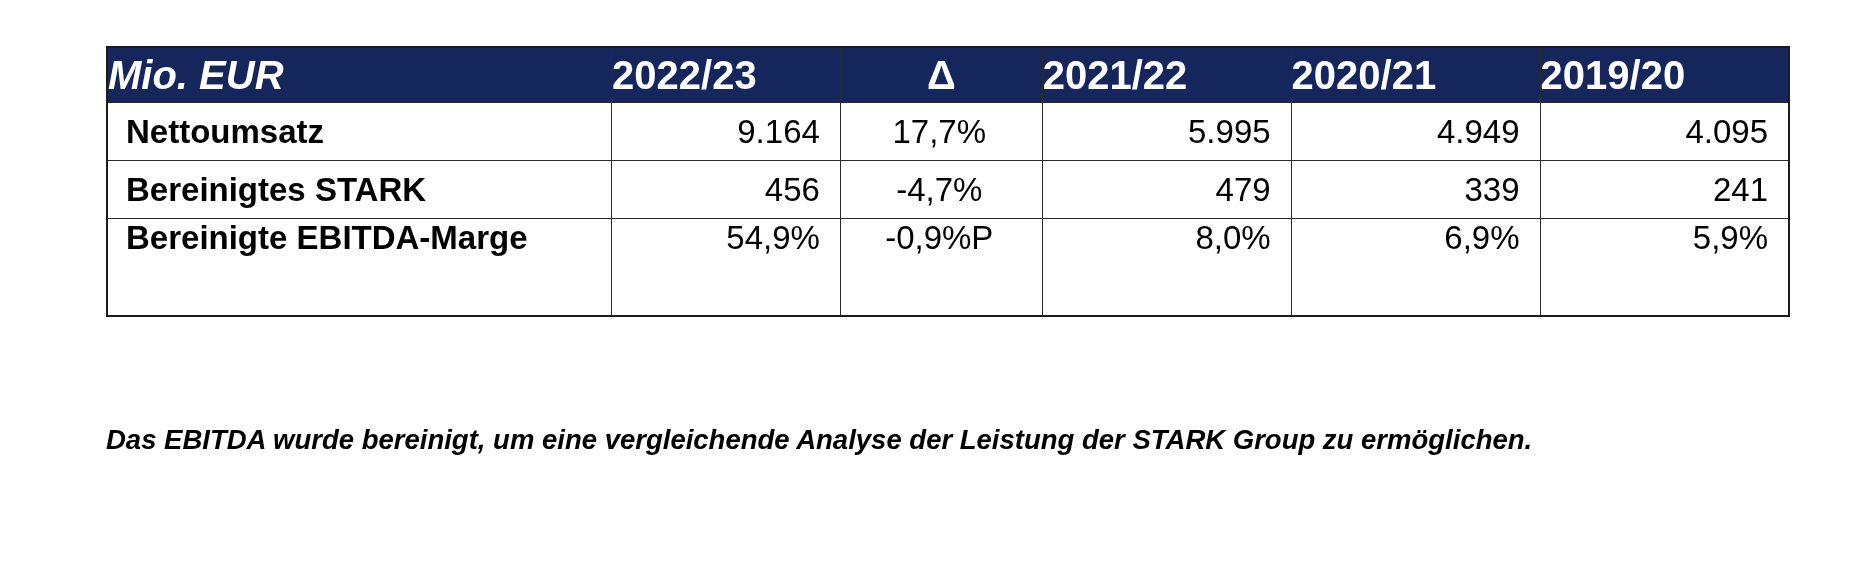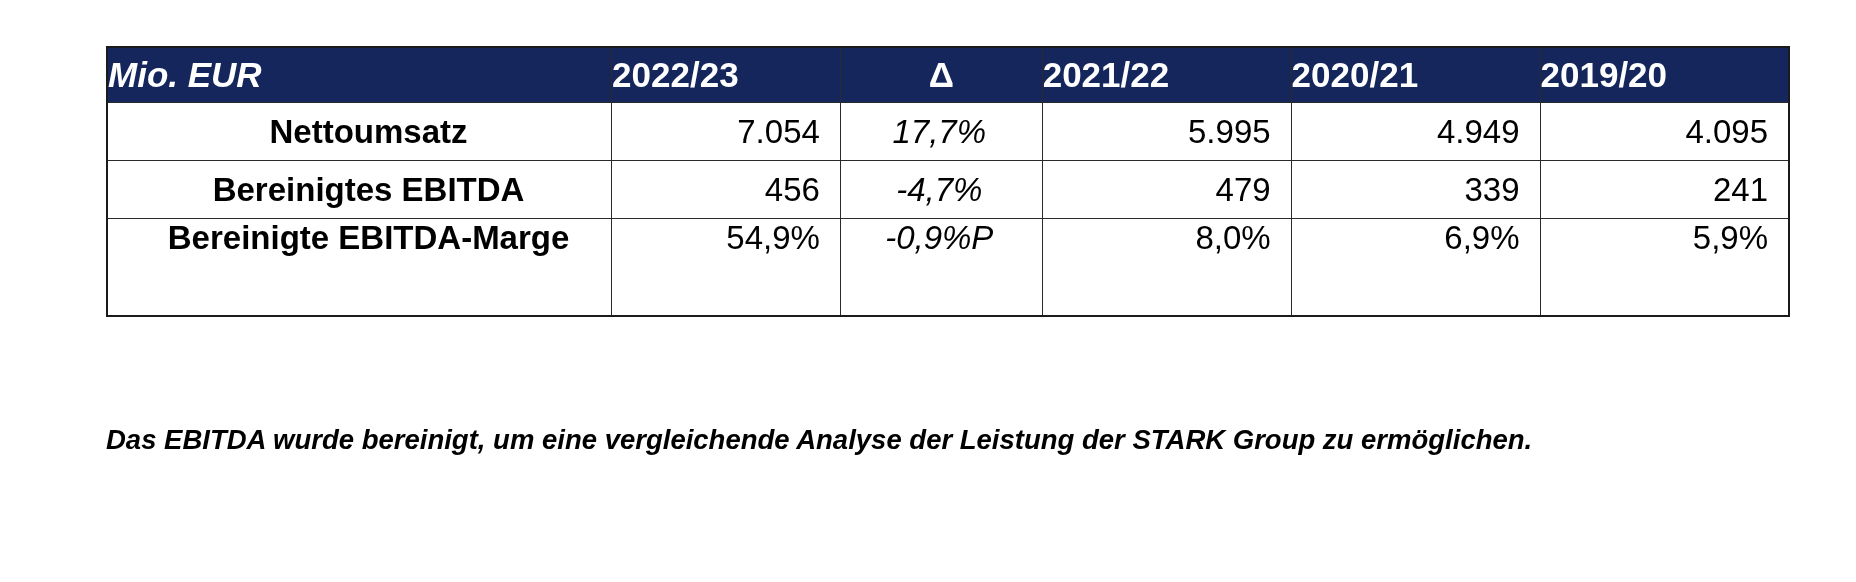--- a/index.html
+++ b/index.html
@@ -36,21 +36,21 @@
     border: 1px solid #2a2a2a;
     padding: 0;
     vertical-align: middle;
   }
   thead tr {
     background: #14265c;
     color: #ffffff;
   }
   thead th {
     height: 54px;
-    font-size: 35px;
+    font-size: 40px;
     font-weight: bold;
     border-color: #14265c;
     border-bottom: 2px solid #1b1b1b;
   }
   th.row-head {
     text-align: left;
     font-style: italic;
     padding-left: 16px;
     font-weight: bold;
   }
@@ -62,32 +62,31 @@
     text-align: center;
     padding-right: 0;
   }
   tbody td {
     height: 57px;
     font-size: 33px;
     font-weight: bold;
     background: #ffffff;
   }
   tbody td.label {
-    text-align: center;
+    text-align: left;
     padding-left: 18px;
     line-height: 1.15;
   }
   tbody td.value {
     text-align: right;
     padding-right: 20px;
     font-weight: normal;
   }
   tbody td.delta-value {
     text-align: center;
-    font-style: italic;
     font-weight: normal;
     padding-right: 4px;
   }
   tbody tr.tall td {
     height: 96px;
     vertical-align: top;
   }
   .notes {
     position: absolute;
     left: 106px;
@@ -132,28 +131,28 @@
           <th class="num">2022/23</th>
           <th class="delta">Δ</th>
           <th class="num">2021/22</th>
           <th class="num">2020/21</th>
           <th class="num">2019/20</th>
         </tr>
       </thead>
       <tbody>
         <tr>
           <td class="label">Nettoumsatz</td>
-          <td class="value">7.054</td>
+          <td class="value">9.164</td>
           <td class="delta-value">17,7%</td>
           <td class="value">5.995</td>
           <td class="value">4.949</td>
           <td class="value">4.095</td>
         </tr>
         <tr>
-          <td class="label">Bereinigtes EBITDA</td>
+          <td class="label">Bereinigtes STARK</td>
           <td class="value">456</td>
           <td class="delta-value">-4,7%</td>
           <td class="value">479</td>
           <td class="value">339</td>
           <td class="value">241</td>
         </tr>
         <tr class="tall">
           <td class="label">Bereinigte EBITDA-Marge</td>
           <td class="value">54,9%</td>
           <td class="delta-value">-0,9%P</td>

